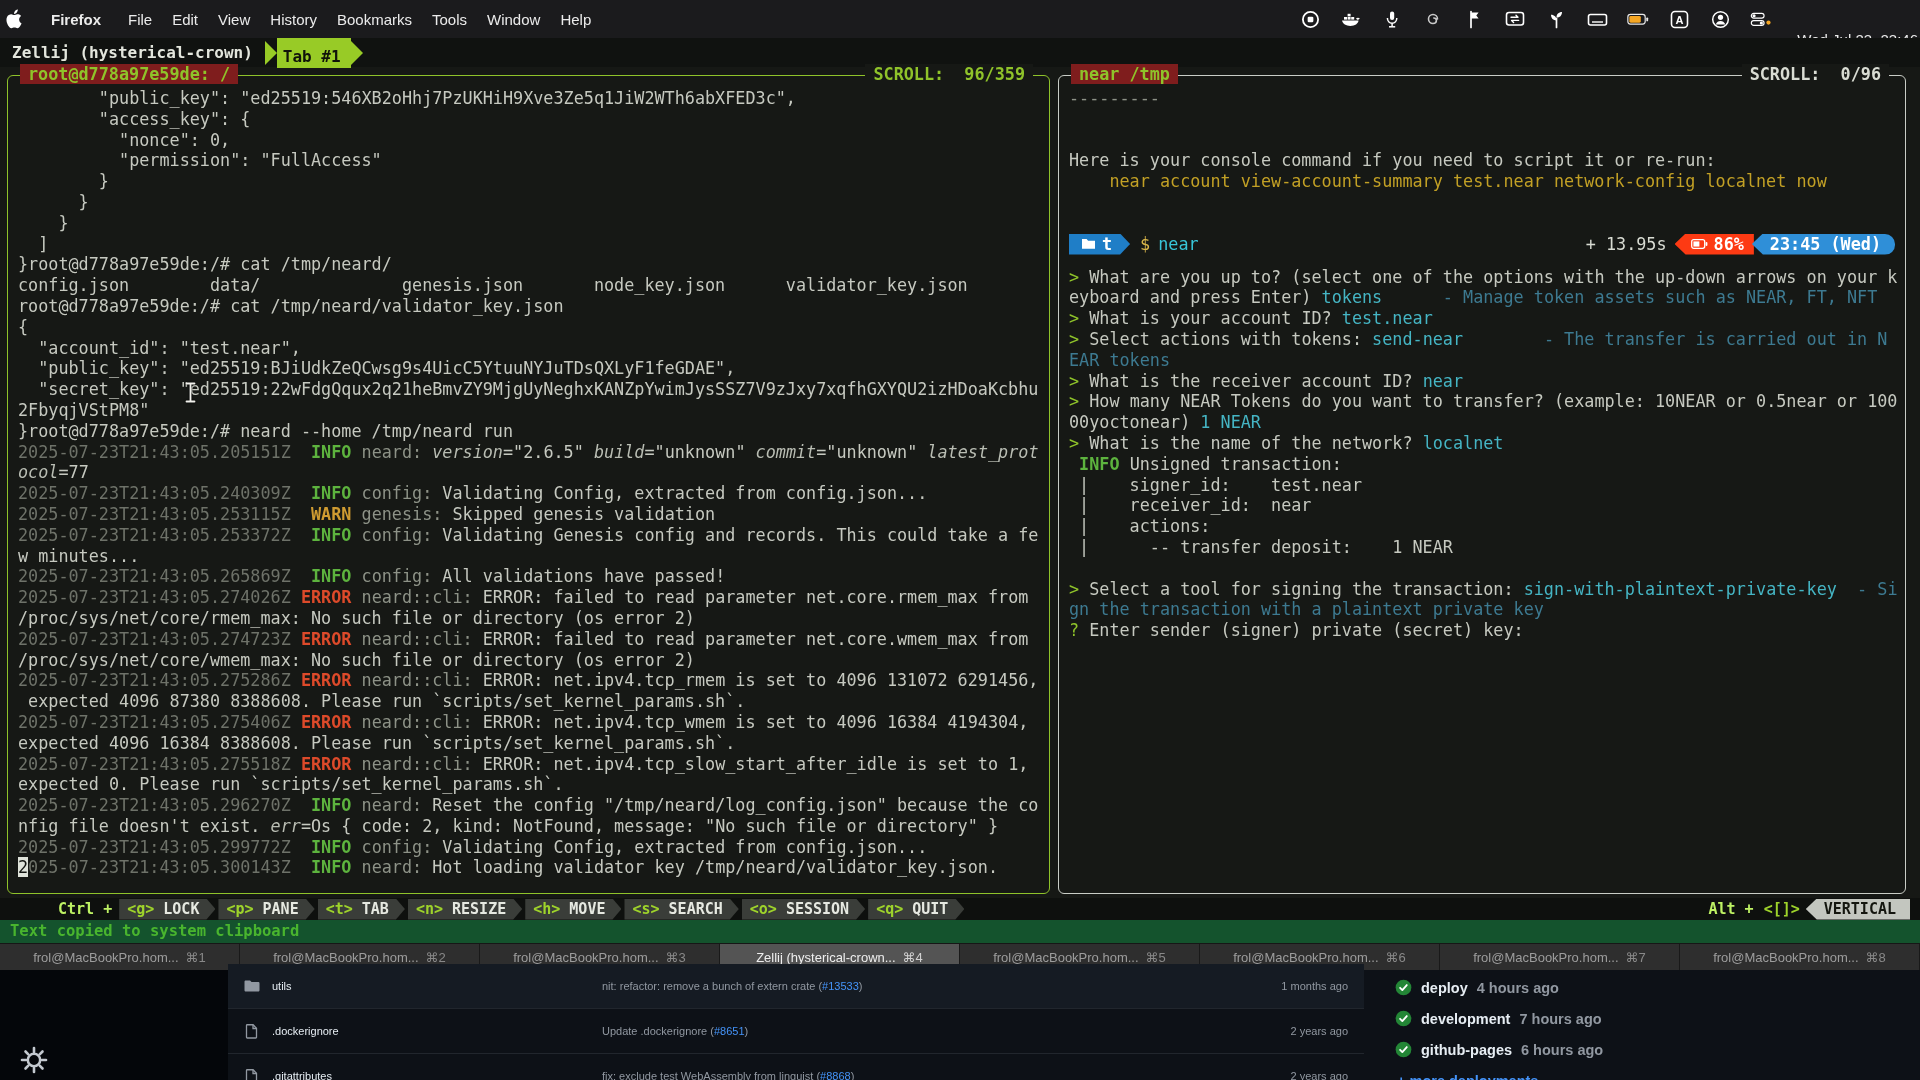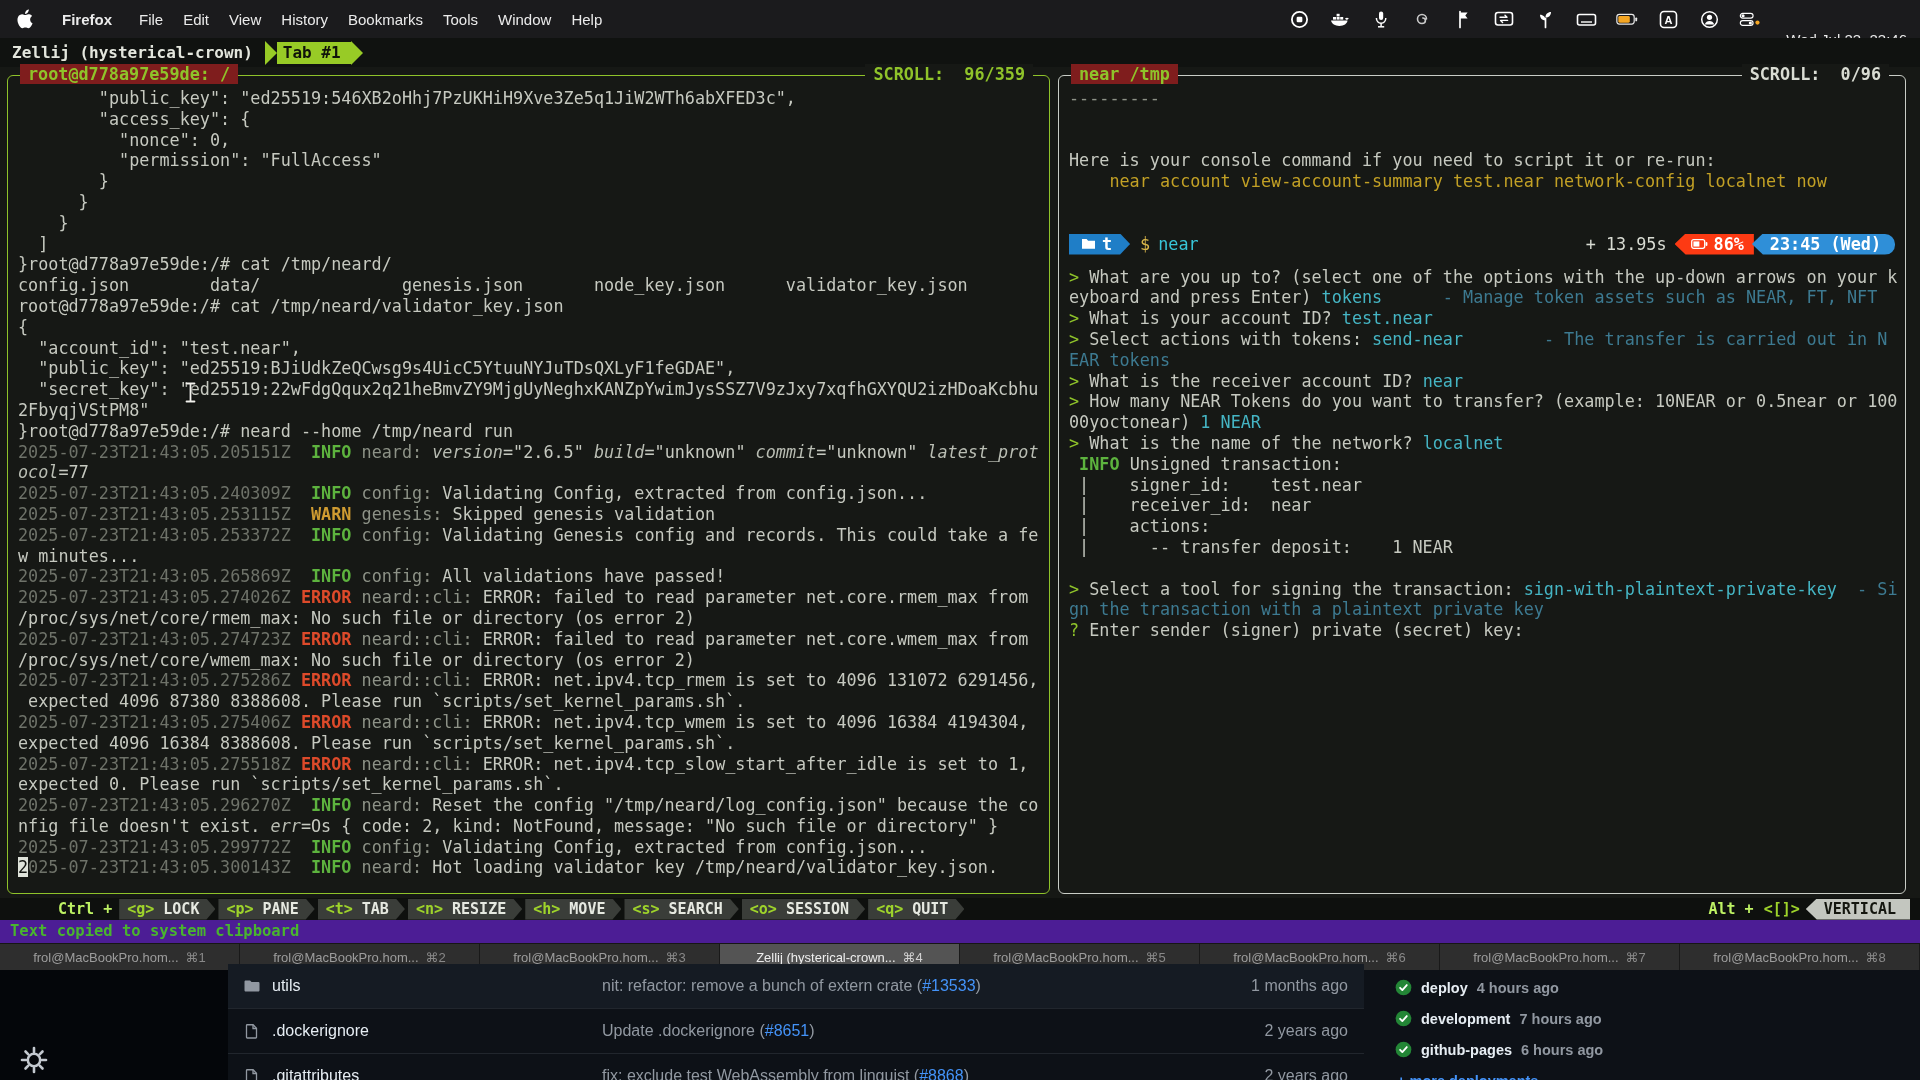--- a/index.html
+++ b/index.html
@@ -2,38 +2,38 @@
 <html><head>
 <meta charset="utf-8">
 <style>
   * { margin:0; padding:0; box-sizing:border-box; }
   html,body { background:#000; }
   .screen { position:relative; width:1920px; height:1080px; overflow:hidden; background:#000;
             font-family:"Liberation Sans", sans-serif; }
 
   
   .menubar { position:absolute; top:0; left:0; width:1920px; height:38px; background:#1b1b1d;
-             display:flex; align-items:center; padding:0 13px; color:#ebebeb; font-size:15px; }
+             display:flex; align-items:center; padding:0 2px; color:#ebebeb; font-size:15px; }
   .mb-left { display:flex; align-items:center; gap:27px; }
   .mb-app { font-weight:bold; }
   .mb-item { cursor:default; }
   .mb-right { margin-left:auto; display:flex; align-items:center; gap:19px; }
   .sico { display:inline-flex; align-items:center; justify-content:center; width:22px; height:22px; }
   .mb-clock { margin-left:6px; white-space:pre;margin-top:40px; }
 
   
   .terminal { position:absolute; top:38px; left:0; width:1920px; height:932px; background:#161815;
               display:flex; flex-direction:column;
               font-family:"DejaVu Sans Mono", monospace; }
   .ztabbar { height:29px; background:#101210; display:flex; align-items:center; padding-left:12px;
              font-weight:bold; font-size:16px; color:#e3e6dd; }
   .zarrow { width:0; height:0; border-top:12px solid transparent; border-bottom:12px solid transparent;
             border-left:12px solid #98cb26; }
   .zarrow.first { margin-left:12px; }
-  .ztab { background:#98cb26; color:#10130a; padding:1px 10px 2px 6px; font-weight:bold; }
+  .ztab { background:#98cb26; color:#10130a; padding:9px 10px 2px 6px; font-weight:bold; }
 
   .panes { flex:1; display:flex; gap:8px; padding:8px 14px 4px 7px; }
   .pane { position:relative; border:1px solid; border-radius:6px; background:#161815; overflow:visible; }
   .pane.left  { width:1043px; border-color:#8fc32a; }
   .pane.right { flex:1; border-color:#c9cdc6; }
   .ptitle { position:absolute; top:-12px; left:12px; background:#7f1d1d; padding:0 8px;
             font:bold 16.8px "DejaVu Sans Mono", monospace; color:#8fc32a; white-space:pre; }
   .pscroll { position:absolute; top:-12px; right:16px; background:#161815; padding:0 8px;
              font:bold 16.8px "DejaVu Sans Mono", monospace; white-space:pre; }
   .pscroll.green { color:#8fc32a; } .pscroll.white { color:#d9dcd3; }
@@ -74,38 +74,38 @@
              padding:0 10px; font:bold 15px "DejaVu Sans Mono", monospace; }
   .zctrl { color:#bef264; margin-right:4px; white-space:pre;margin-left:48px; }
   .zchip { background:#3a3d39; color:#e6e9e1; padding:1px 16px 2px 8px; white-space:pre;
            clip-path:polygon(0 0, calc(100% - 9px) 0, 100% 50%, calc(100% - 9px) 100%, 0 100%); }
   .zkey { color:#9ed32b; }
   .zright { margin-left:auto; display:flex; align-items:center; gap:6px; }
   .altkey { color:#9ed32b; }
   .vchip { background:#c3c6bf; color:#14160f; padding:1px 14px 2px 18px;
            clip-path:polygon(0 50%, 11px 0, 100% 0, 100% 100%, 11px 100%); }
 
-  .clipmsg { height:23px; background:#4c1d95; color:#49b52e; font:bold 15.5px "DejaVu Sans Mono", monospace;
+  .clipmsg { height:23px; background:#14532d; color:#49b52e; font:bold 15.5px "DejaVu Sans Mono", monospace;
              padding:2px 0 0 10px; }
 
   
   .ttabs { height:27px; background:#232323; display:flex; border-top:1px solid #161616; }
   .ttab { flex:1; display:flex; align-items:center; justify-content:center; gap:7px;
           font:13px "Liberation Sans", sans-serif; color:#9d9d9d; background:#2e2e2e;
           border-right:1px solid #191919; overflow:hidden; white-space:nowrap; }
   .ttab.active { background:#545454; color:#efefef; }
   .ttab .short { color:#898989; }
   .ttab.active .short { color:#d2d2d2; }
 
   
   .browser { position:absolute; top:970px; left:0; width:1920px; height:110px; background:#0d1117; }
   .gh-sidebar { position:absolute; left:0; top:0; width:228px; height:110px; background:#04060a; }
   .gh-table { position:absolute; left:228px; top:-6px; width:1136px; }
   .gh-row { height:45px; display:flex; align-items:center; padding:12px 16px; background:#0d1117;
-            border-bottom:1px solid #21262d; font-size:16px; }
+            border-bottom:1px solid #21262d; font-size:11px; }
   .gh-row.hl { background:#151b23; }
   .gh-icon { width:28px; display:inline-flex; }
   .gh-name { width:330px; color:#e6edf3; }
   .gh-msg  { flex:1; color:#9198a1; white-space:nowrap; overflow:hidden; }
   .gh-link { color:#4493f8; }
   .gh-age  { width:130px; text-align:right; color:#9198a1; }
   .gh-deploys { position:absolute; left:1395px; top:2px; width:420px; font-size:14.5px; }
   .dep-row { height:31px; display:flex; align-items:center; gap:9px; }
   .dep-name { color:#e6edf3; font-weight:bold; }
   .dep-age { color:#9198a1;font-weight:bold; }

